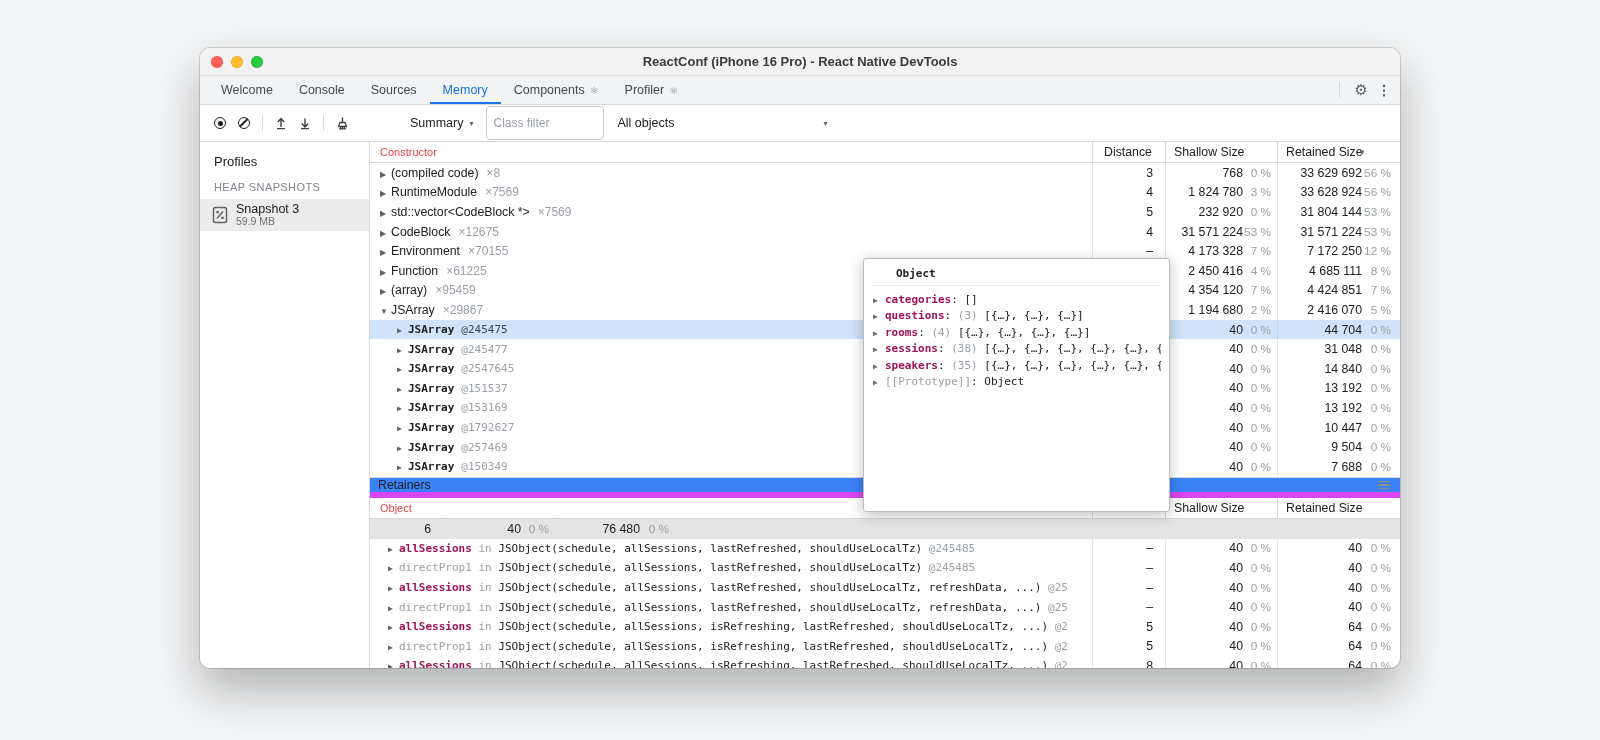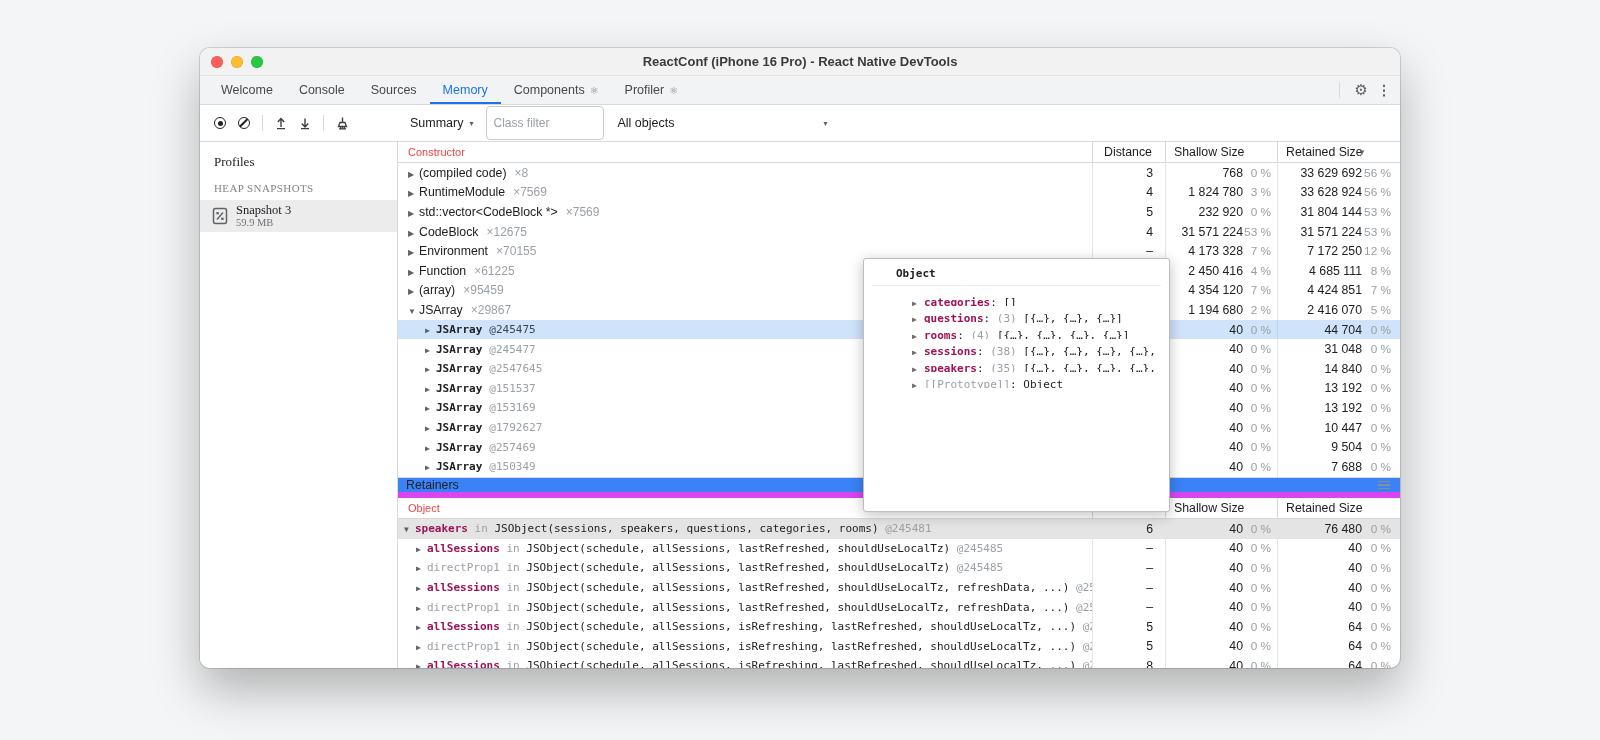--- a/index.html
+++ b/index.html
@@ -39,21 +39,21 @@
   .summary-select { display:flex; align-items:center; gap:6px; margin-left:56px; font-size:12.5px; color:#202124; }
   .dd-arrow { font-size:8px; color:#5f6368; }
   .class-filter { margin-left:12px; width:118px; height:19px; border:1px solid #c8cacc; border-radius:4px;
     font-size:12px; padding:16px 7px; color:#202124; background:#fff; font-family:"Liberation Sans",sans-serif; }
   .class-filter::placeholder { color:#9aa0a6; }
   .objects-select { display:flex; align-items:center; margin-left:14px; width:210px; font-size:12.5px; color:#202124; }
   .objects-select .dd-arrow { margin-left:auto; }
 
   
   .content { display:flex; height:537px; }
-  .sidebar { width:198px; background:#fff; border-right:1px solid #d6d8da; flex:none;font-family:Liberation Serif, serif; }
+  .sidebar { width:170px; background:#fff; border-right:1px solid #d6d8da; flex:none; }
   .profiles-label { padding:12px 14px 10px; font-size:13px; color:#202124; }
   .snapshots-label { padding:2px 14px 6px; font-size:11px; color:#80868b; letter-spacing:.4px; }
   .snapshot-item { height:32px; background:#ececec; display:flex; align-items:center; padding-left:12px; gap:8px; }
   .snap-icon { flex:none; }
   .snap-name { font-size:12.5px; color:#202124; line-height:13px; }
   .snap-size { font-size:10.5px; color:#6f7377; line-height:11px; }
 
   .main { flex:1; position:relative; display:flex; flex-direction:column; overflow:hidden; }
 
   
@@ -93,21 +93,21 @@
   .ret-prop.dim { font-weight:400; color:#9aa0a6; }
   .ret-in { color:#9aa0a6; }
   .ret-ctx { color:#202124; }
   .ret-id { color:#9aa0a6; }
 
   
   .tooltip { position:absolute; left:663px; top:210px; width:307px; height:254px; background:#fff;
     border:1px solid #bdbdbd; border-radius:3px; box-shadow:0 3px 14px rgba(0,0,0,.25); z-index:50;
     padding:7px 8px 8px; font-family:"DejaVu Sans Mono", monospace; font-size:11px; overflow:hidden; }
   .tooltip .tt-title { font-weight:700; color:#202124; padding:1px 0 5px 24px; border-bottom:1px solid #ececec; margin-bottom:4px; }
-  .tt-row { height:16.4px; line-height:25px; white-space:nowrap; overflow:hidden;margin-left:39px; }
+  .tt-row { height:16.4px; line-height:19px; white-space:nowrap; overflow:hidden; }
   .tt-tri { display:inline-block; width:13px; font-size:8px; color:#6e6e6e; padding-left:1px; }
   .tt-name { font-weight:700; color:#9d1457; }
   .tt-name.dim { font-weight:400; color:#9aa0a6; }
   .tt-count { color:#9aa0a6; }
   .tt-val { color:#202124; }
   .notch-outer { position:absolute; left:41px; bottom:-18px; width:0; height:0;
     border:9px solid transparent; border-top-color:#b5b5b5; }
   .notch-inner { position:absolute; left:42px; bottom:-15px; width:0; height:0;
     border:8px solid transparent; border-top-color:#fff; }
 </style>
@@ -444,21 +444,20 @@
           <div class="cell-size">
               <span class="hlabel">Shallow Size</span>
             </div>
           <div class="cell-size retained">
               <span class="hlabel">Retained Size</span>
             </div>
         </div>
 
         <div id="retainer-rows">
             <div class="grid-row row-sel-gray">
-              <div class="cell-name mono" style="padding-left: 6px;"><span class="tri">▼</span><span class="ret-prop">speakers</span><span class="ret-in"> in </span><span class="ret-ctx">JSObject(sessions, speakers, questions, categories, rooms) </span><span class="ret-id">@245481</span></div>
               <div class="cell-dist">6</div>
               <div class="cell-size">
                 <span class="num">40</span>
                 <span class="pct">0 %</span>
               </div>
               <div class="cell-size retained">
                 <span class="num">76 480</span>
                 <span class="pct">0 %</span>
               </div>
             </div>

